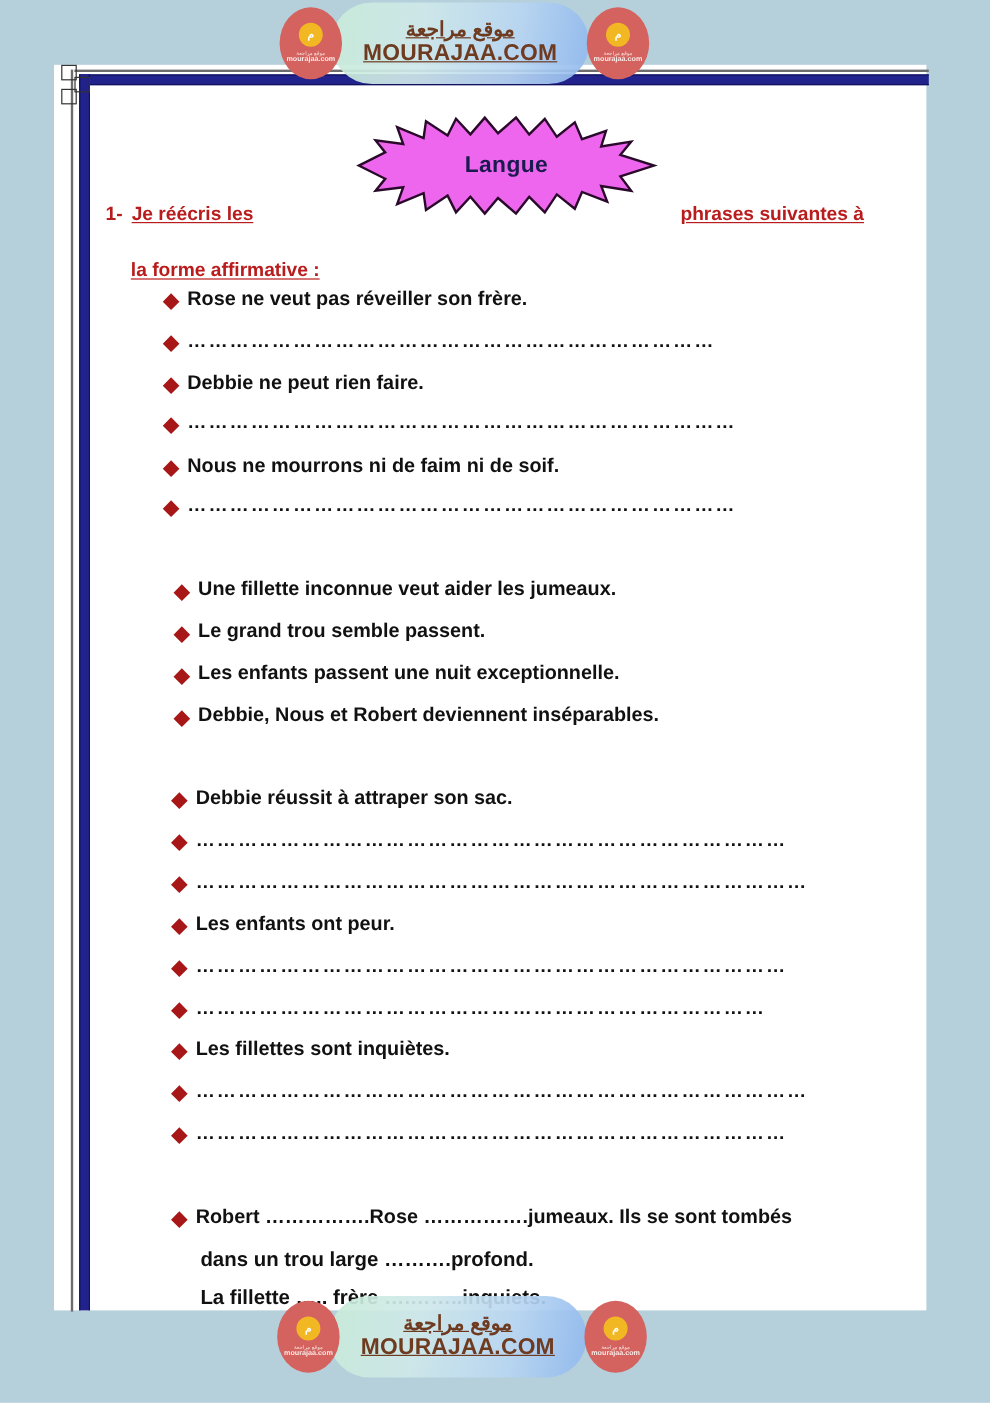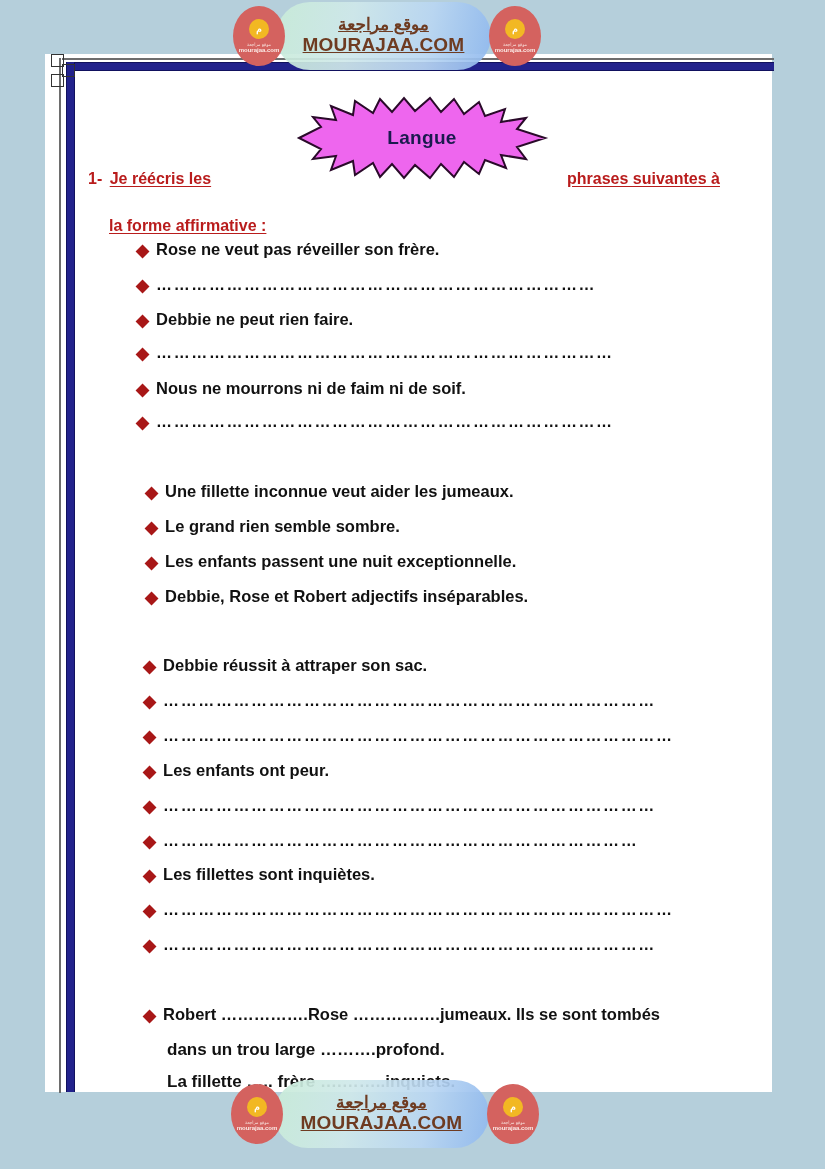--- a/index.html
+++ b/index.html
@@ -293,29 +293,29 @@
     <span class="bullet">◆</span>
     <span class="dots">……………………………………………………………………</span>
   </div>
 
   <div class="item" style="left:145px; top:482px;">
     <span class="bullet">◆</span>
     <span>Une fillette inconnue veut aider les jumeaux.</span>
   </div>
   <div class="item" style="left:145px; top:517px;">
     <span class="bullet">◆</span>
-    <span>Le grand rien semble sombre.</span>
+    <span>Le grand trou semble passent.</span>
   </div>
   <div class="item" style="left:145px; top:552px;">
     <span class="bullet">◆</span>
     <span>Les enfants passent une nuit exceptionnelle.</span>
   </div>
   <div class="item" style="left:145px; top:587px;">
     <span class="bullet">◆</span>
-    <span>Debbie, Rose et Robert adjectifs inséparables.</span>
+    <span>Debbie, Nous et Robert deviennent inséparables.</span>
   </div>
 
   <div class="item" style="left:143px; top:656px;">
     <span class="bullet">◆</span>
     <span>Debbie réussit à attraper son sac.</span>
   </div>
   <div class="item" style="left:143px; top:691px;">
     <span class="bullet">◆</span>
     <span class="dots">…………………………………………………………………………</span>
   </div>

